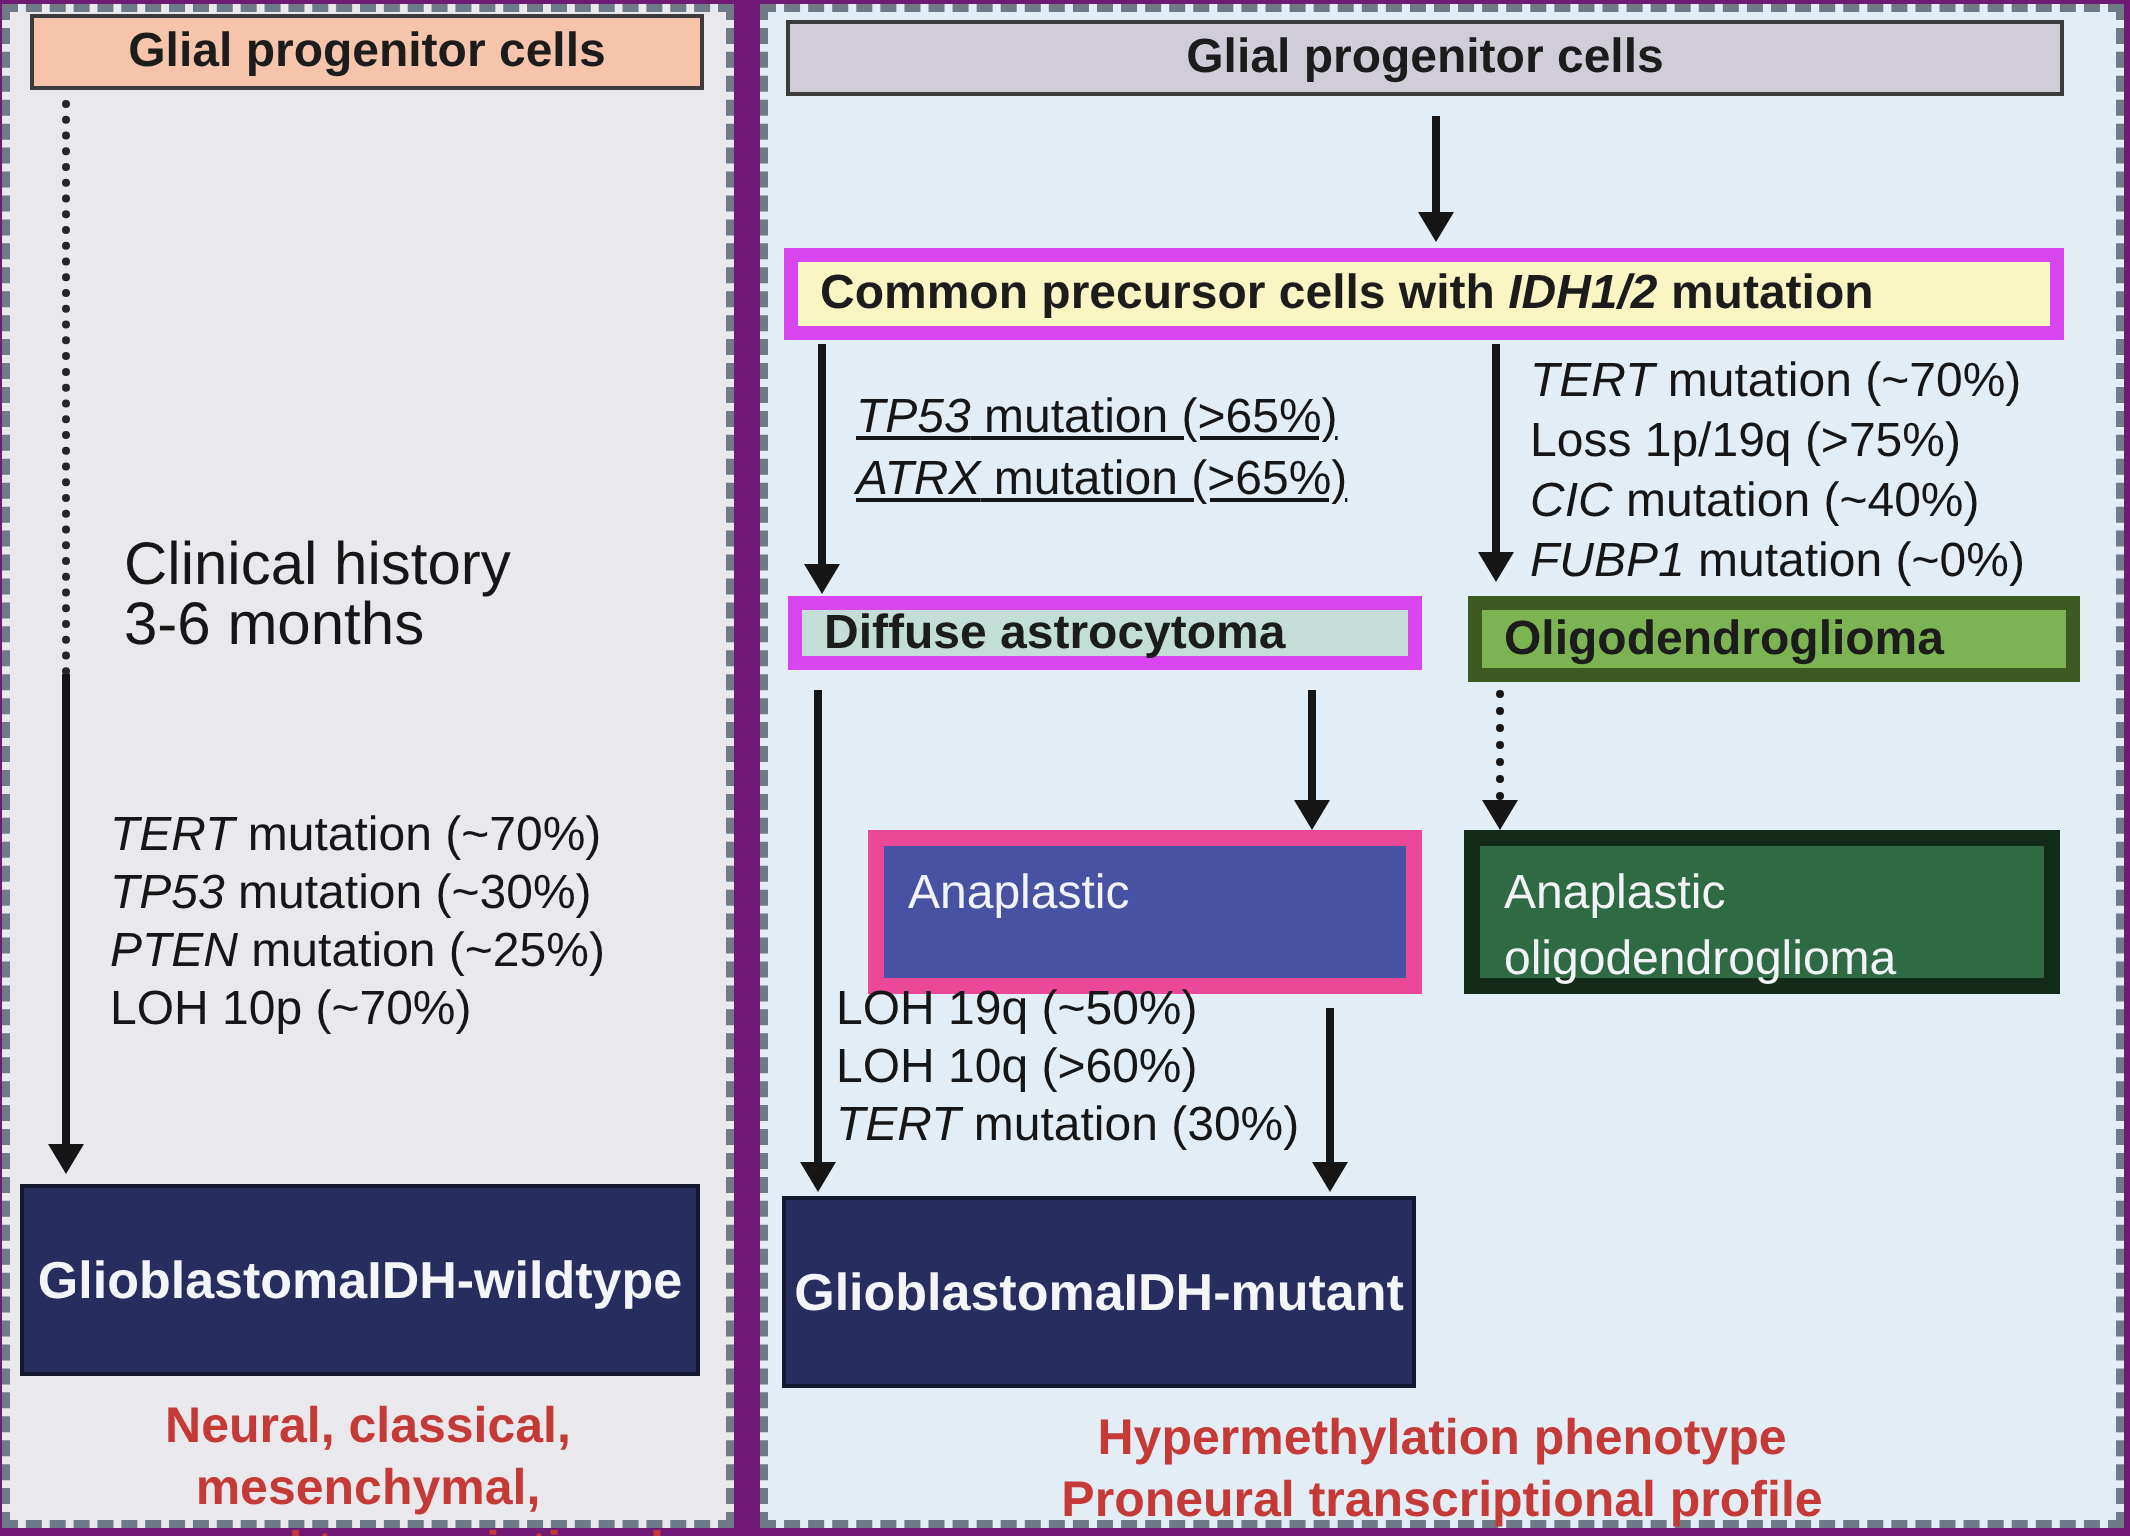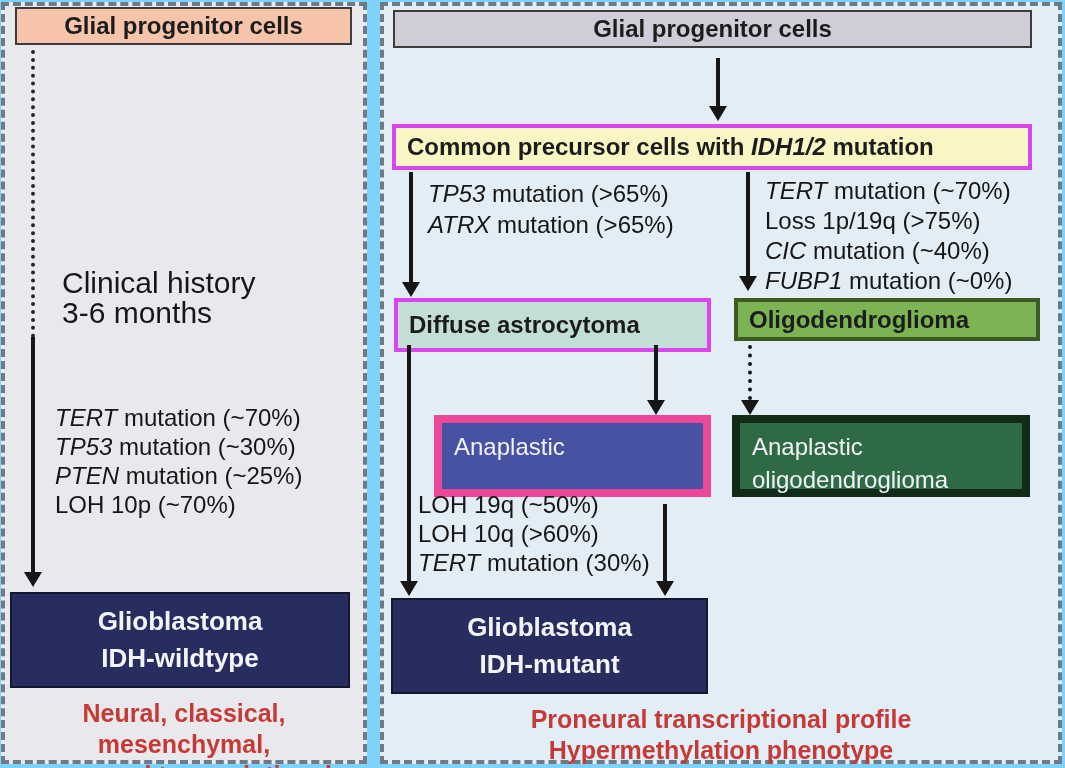--- a/index.html
+++ b/index.html
@@ -1,31 +1,31 @@
 <!DOCTYPE html>
 <html><head>
 <meta charset="utf-8">
 <style>
   html,body{margin:0;padding:0;background:#fbfbfb;}
   *{box-sizing:border-box;}
   body{font-family:"Liberation Sans","DejaVu Sans",sans-serif;color:#1a1a1a;}
-  #stage{position:relative;width:1065px;height:768px;overflow:hidden;background:#7dd3fc;}
+  #stage{position:relative;width:1065px;height:768px;overflow:hidden;background:#701a75;}
 
   .panel{position:absolute;top:2px;height:762px;border:4px dashed #6e7a88;}
   #left-panel{left:1px;width:366px;}
   #right-panel{left:380px;width:682px;}
 
   .titlebox{position:absolute;border:2px solid #3c3c3c;display:flex;align-items:center;justify-content:center;
             font-weight:bold;font-size:24px;color:#1c1c1c;}
-  .labelbox{position:absolute;border:4px solid #d946ef;display:flex;align-items:center;
+  .labelbox{position:absolute;border:7px solid #d946ef;display:flex;align-items:center;
             font-weight:bold;font-size:24px;padding-left:11px;color:#1c1c1c;}
   .bigbox{position:absolute;border:8px solid #ec4899;color:#f2f3f7;font-size:24px;line-height:33px;
           padding:7px 0 0 12px;}
   .outcome{position:absolute;border:2px solid #14182e;color:#f4f5f9;font-weight:bold;font-size:26px;
-           line-height:37px;display:flex;flex-direction:column;align-items:center;justify-content:center;text-align:center;}
+           line-height:37px;display:flex;flex-direction:row;align-items:center;justify-content:center;text-align:center;}
 
   .vline{position:absolute;width:4px;background:#161616;}
   .vdotted{position:absolute;width:0;border-left:4px dotted #161616;}
   .vdotted2{position:absolute;width:0;border-left:4px dotted #262626;}
   .ahead{position:absolute;width:0;height:0;border-left:9px solid transparent;
          border-right:9px solid transparent;border-top:15px solid #161616;}
 
   .mutlist{position:absolute;font-size:24px;line-height:29px;white-space:nowrap;color:#161616;}
   .mutlist .gene{font-style:italic;}
   .plain{position:absolute;font-size:30px;line-height:30px;white-space:nowrap;color:#161616;}
@@ -79,35 +79,35 @@
 
     <div class="vline" style="left:332px;top:52px;height:48px;"></div>
     <div class="ahead" style="left:325px;top:100px;"></div>
 
     <div class="labelbox" style="left: 8px; top: 118px; width: 640px; height: 46px; background-color: rgb(249, 246, 195);">
       <span><span>Common precursor cells with </span><span class="gene">IDH1/2</span><span> mutation</span></span>
     </div>
 
     <div class="vline" style="left:25px;top:166px;height:110px;"></div>
     <div class="ahead" style="left:18px;top:276px;"></div>
-    <div class="mutlist" style="left:44px;top:172px;line-height:31px;">
+    <div class="mutlist" style="left:44px;top:187px;line-height:31px;text-decoration:underline;">
       <div><span class="gene">TP53</span><span> mutation (&gt;65%)</span></div>
       <div><span class="gene">ATRX</span><span> mutation (&gt;65%)</span></div>
     </div>
 
     <div class="vline" style="left:362px;top:166px;height:104px;"></div>
     <div class="ahead" style="left:355px;top:270px;"></div>
     <div class="mutlist" style="left:381px;top:170px;line-height:30px;">
       <div><span class="gene">TERT</span><span> mutation (~70%)</span></div>
       <div><span class="gene"></span><span>Loss 1p/19q (&gt;75%)</span></div>
       <div><span class="gene">CIC</span><span> mutation (~40%)</span></div>
       <div><span class="gene">FUBP1</span><span> mutation (~0%)</span></div>
     </div>
 
-    <div class="labelbox" style="left: 10px; top: 292px; width: 317px; height: 54px; background-color: rgb(195, 222, 214);">
+    <div class="labelbox" style="left: 10px; top: 292px; width: 317px; height: 37px; background-color: rgb(195, 222, 214);">
       <span>Diffuse astrocytoma</span>
     </div>
     <div class="labelbox" style="left: 350px; top: 292px; width: 306px; height: 43px; border-color: rgb(60, 90, 34); background-color: rgb(124, 180, 84);">
       <span>Oligodendroglioma</span>
     </div>
 
     <div class="vline" style="left:23px;top:339px;height:236px;"></div>
     <div class="ahead" style="left:16px;top:575px;"></div>
 
     <div class="vline" style="left:270px;top:339px;height:55px;"></div>
@@ -132,18 +132,18 @@
 
     <div class="vline" style="left:279px;top:498px;height:77px;"></div>
     <div class="ahead" style="left:272px;top:575px;"></div>
 
     <div class="outcome" style="left: 7px; top: 592px; width: 317px; height: 96px; background-color: rgb(40, 45, 96);">
       <div>Glioblastoma</div>
       <div>IDH-mutant</div>
     </div>
 
     <div class="footer" style="top: 698px; color: rgb(197, 58, 54);">
+      <div>Hypermethylation phenotype</div>
       <div>Proneural transcriptional profile</div>
-      <div>Hypermethylation phenotype</div>
     </div>
   </div>
 
 </div>
 
 </body></html>

